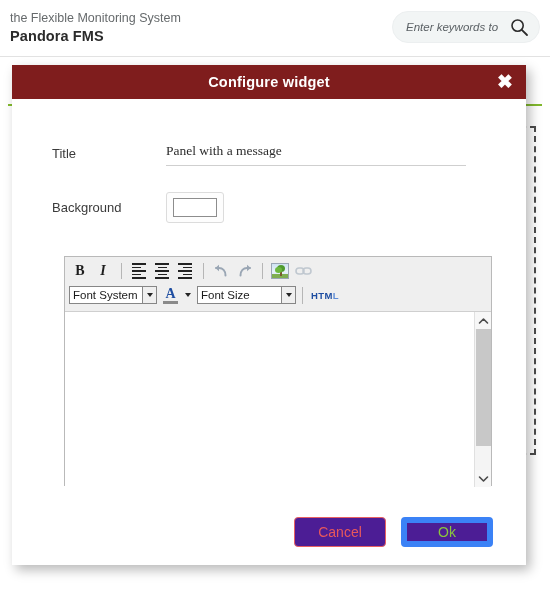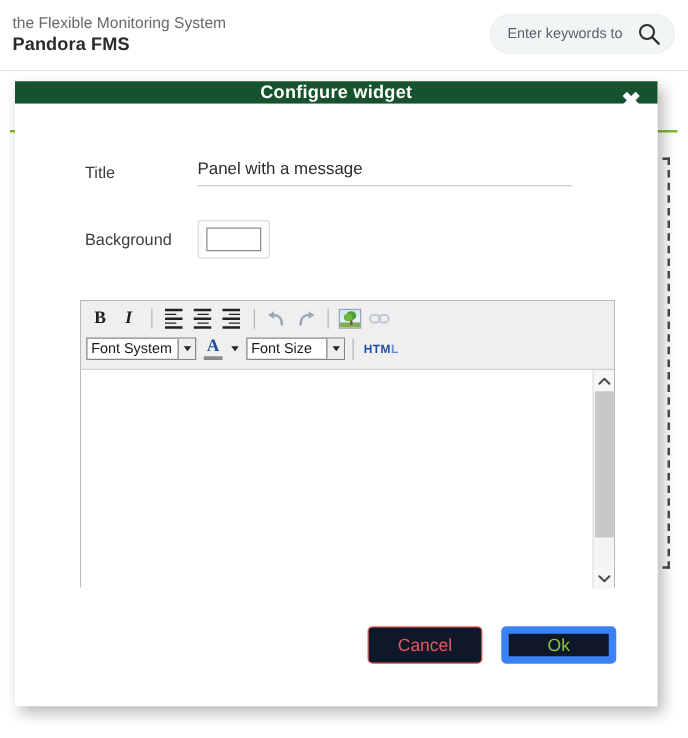--- a/index.html
+++ b/index.html
@@ -65,20 +65,21 @@
   }
   #search-input {
     border: 0;
     outline: 0;
     background: transparent;
     font-family: "Liberation Sans", sans-serif;
     font-size: 11.5px;
     color: #5b6165;
     padding: 0 0 0 13px;
     width: 103px;
+    font-style: italic;
   }
   #search-input::placeholder { color: #5b6165; }
   .search-icon {
     width: 20px; height: 20px;
     display: block;
   }
 
   
   #dashboard-canvas {
     position: absolute;
@@ -118,22 +119,22 @@
     left: 12px;
     top: 65px;
     width: 514px;
     height: 500px;
     background: #ffffff;
     box-shadow: 4px 5px 11px rgba(0,0,0,.28);
     box-sizing: border-box;
   }
   #modal-header {
     position: relative;
-    height: 18px;
-    background: #14532d;
+    height: 34px;
+    background: #7f1d1d;
     display: flex;
     align-items: center;
     justify-content: center;
   }
   #modal-title {
     color: #ffffff;
     font-size: 14.5px;
     font-weight: bold;
     letter-spacing: .2px;
   }
@@ -159,42 +160,43 @@
   #modal-body {
     position: relative;
     height: 466px;
     background: #ffffff;
     box-sizing: border-box;
   }
 
   
   .form-row {
     position: absolute;
-    left: 16px;
+    left: 0;
     width: 100%;
     display: flex;
     align-items: flex-start;
+    gap: 24px;
   }
   #row-title { top: 46px; }
   #row-background { top: 100px; }
 
   .field-label {
     width: 130px;
     padding-left: 40px;
     box-sizing: border-box;
     font-size: 13px;
     color: #3b3b3b;
     line-height: 18px;
   }
   #title-input {
     width: 300px;
     border: 0;
     border-bottom: 1px solid #cfcfcf;
     outline: 0;
-    font-family: Liberation Sans, sans-serif;
+    font-family: Liberation Serif, serif;
     font-size: 13.5px;
     color: #2c2c2c;
     padding: 0 0 6px 0;
     background: transparent;
     margin-top: -2px;
   }
 
   #bg-color-swatch {
     width: 58px;
     height: 31px;
@@ -344,21 +346,21 @@
     align-items: center;
     justify-content: center;
   }
   .caret {
     width: 0; height: 0;
     border-left: 3.5px solid transparent;
     border-right: 3.5px solid transparent;
     border-top: 4px solid #242424;
   }
   #font-family-select { width: 88px; }
-  #font-size-select { width: 79px; }
+  #font-size-select { width: 99px; }
 
   #forecolor-btn {
     width: 17px;
     margin: 0 3px 0 5px;
     cursor: pointer;
     text-align:center;
   }
   #forecolor-btn .a-glyph {
     font-family: "Liberation Serif", serif;
     font-weight: bold;
@@ -443,21 +445,21 @@
     width: 100%;
     display: flex;
     justify-content: flex-end;
     padding-right: 33px;
     box-sizing: border-box;
   }
   .dlg-btn {
     min-width: 92px;
     height: 30px;
     border-radius: 4px;
-    background: #0f172a;
+    background: #4c1d95;
     font-family: "Liberation Sans", sans-serif;
     font-size: 14px;
     cursor: pointer;
     display: flex;
     align-items: center;
     justify-content: center;
     box-sizing: border-box;
   }
   #cancel-button {
     border: 1px solid #e85f63;

